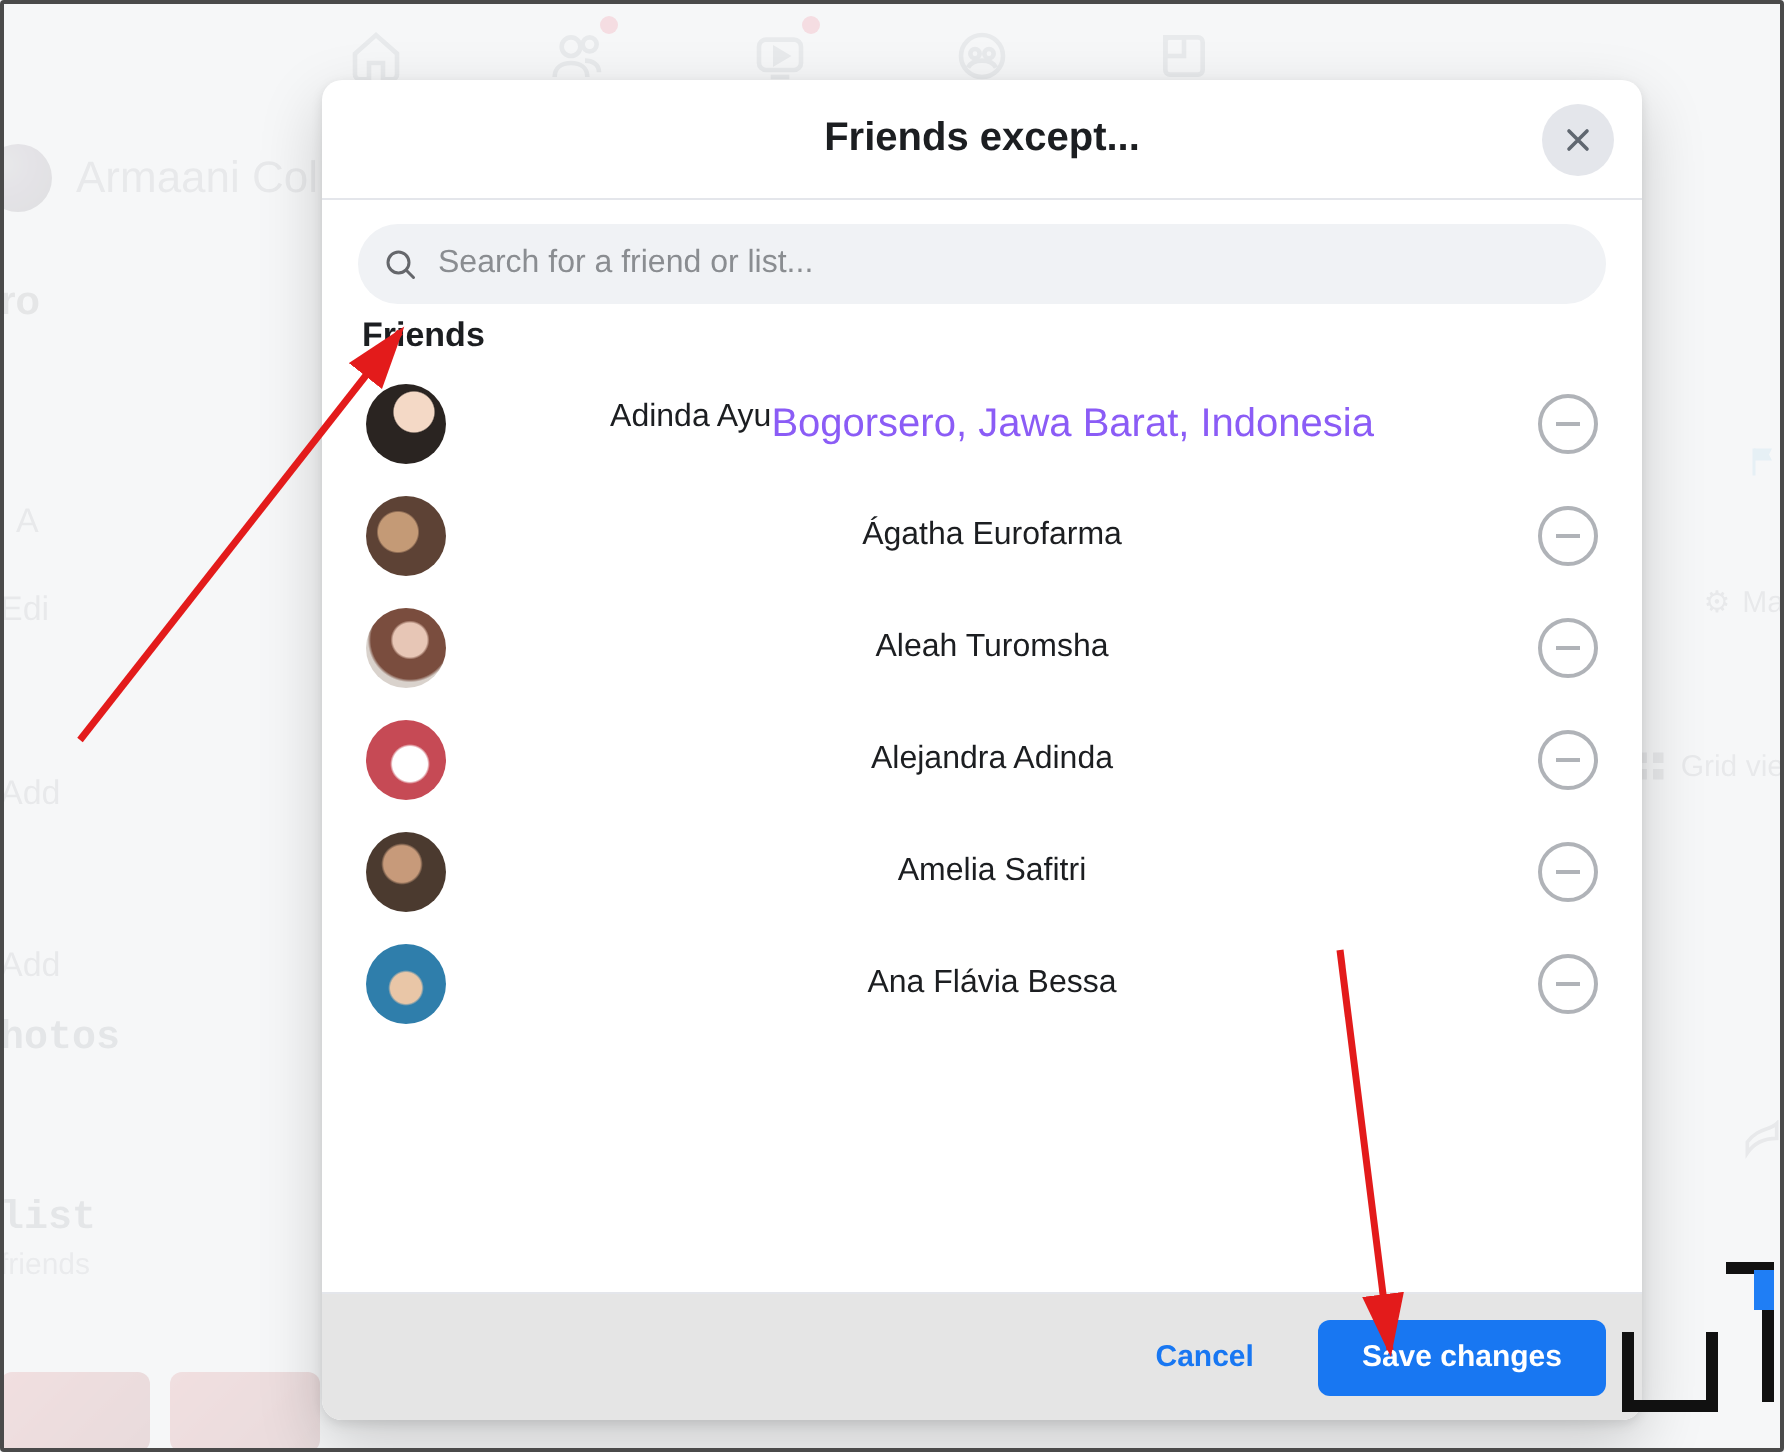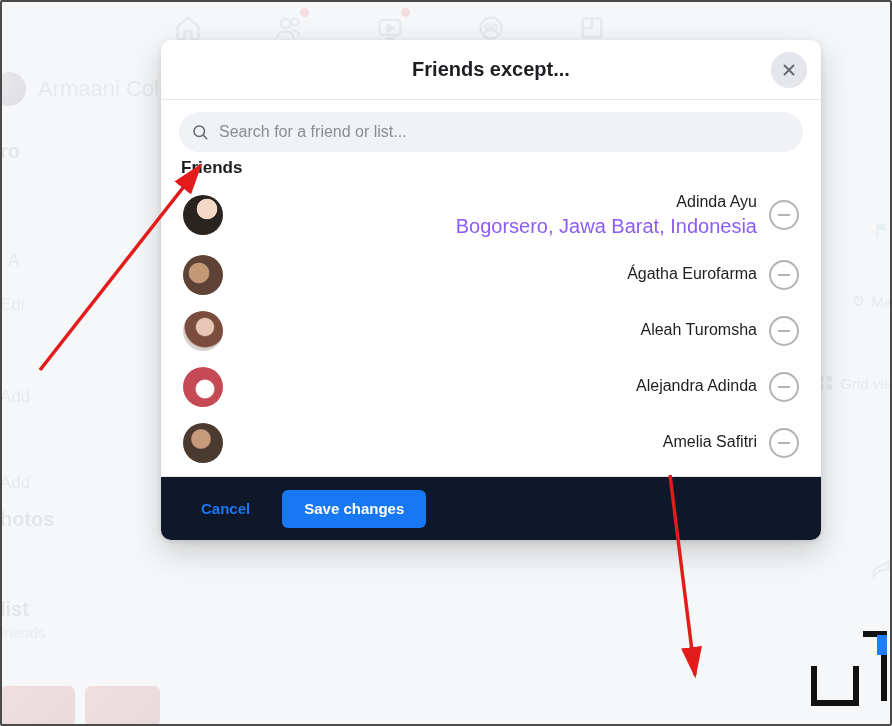--- a/index.html
+++ b/index.html
@@ -35,34 +35,34 @@
   .profile-name { font-size: 22px; color: #8a8d91; font-weight: 400; }
 
   .side-labels {
     position: absolute; left: 0; top: 140px;
     color: #8a8d91; font-size: 17px;
     display:flex;
     flex-direction:column;
   }
   .side-labels div { margin-bottom: 24px; }
   .side-labels .heading { font-size: 20px; font-weight:600; color:#777;}
-  .sec-heading { position:absolute; left:0; color:#6f7378; font-size:20px; font-weight:700;}
+  .sec-heading { position:absolute; left:0; color:#6f7378; font-size:20px; font-weight:700;font-family:Liberation Mono, monospace;}
   .sec-sub { position:absolute; left:0; color:#9a9ea4; font-size:15px; }
 
   .right-chips { position:absolute; right:0; color:#8a8d91; font-size:15px; display:flex; align-items:center; gap:6px;}
   .right-chip-ic{ width:18px; height:18px;}
 
   .red-thumbs { position:absolute; left:0; bottom:0; display:flex; gap:10px;}
   .red-thumbs div{ width:75px; height:40px; background:linear-gradient(135deg,#d23a3a,#8e1b1b); border-radius:6px;}
 
   
   .modal {
     position: absolute;
     left: 161px; top: 40px;
-    width: 660px; height: 500px;
+    width: 660px; height: 670px;
     background: #fff;
     border-radius: 10px;
     box-shadow: 0 12px 32px rgba(0,0,0,0.18), 0 2px 6px rgba(0,0,0,0.1);
     display: flex; flex-direction: column;
   }
 
   .modal-header {
     height: 60px;
     display: flex; align-items: center; justify-content: center;
     position: relative;
@@ -121,40 +121,40 @@
   .avatar.a0{ background: radial-gradient(circle at 60% 35%, #f4d9c6 0 28%, #2a2421 30% 100%); }
   .avatar.a1{ background: radial-gradient(circle at 40% 45%, #c49a76 0 30%, #5d4235 33% 100%); }
   .avatar.a2{ background: radial-gradient(circle at 55% 40%, #e7c6b6 0 26%, #7a4d3e 30% 60%, #d9d2cc 65% 100%); }
   .avatar.a3{ background: radial-gradient(circle at 55% 55%, #fff 0 28%, #c64a55 32% 100%); }
   .avatar.a4{ background: #d8dadf; }
   .avatar.a4::after{ content:""; position:absolute; left:50%; top:22%; width:15px; height:15px; border-radius:50%; background:#fff; transform:translateX(-50%);}
   .avatar.a4::before{ content:""; position:absolute; left:50%; bottom:-6px; width:30px; height:22px; border-radius:50% 50% 0 0; background:#fff; transform:translateX(-50%);}
   .avatar.a5{ background: radial-gradient(circle at 45% 40%, #c79a7a 0 28%, #4b3a2f 32% 100%); }
   .avatar.a6{ background: radial-gradient(circle at 50% 55%, #e9c6a7 0 26%, #2f7eab 30% 100%); }
 
-  .friend-text { flex: 1; min-width: 0; display:flex; flex-direction:column; justify-content:center;align-items:flex-end; }
+  .friend-text { flex: 1; min-width: 0; display:flex; flex-direction:row; justify-content:center; }
   .friend-name { font-size: 16px; font-weight: 500; color: #1c1e21; line-height:1.3; }
   .friend-sub  { font-size: 20px; color: #8b5cf6; line-height:1.3; }
 
   .exclude-btn {
     width: 30px; height: 30px; border-radius: 50%;
     border: 2px solid #b0b3b8;
     display: flex; align-items: center; justify-content: center;
     color: #b0b3b8; cursor: pointer;
     flex: 0 0 30px;
   }
   .exclude-btn .dash { width: 12px; height: 2px; background: #b0b3b8; }
 
   .modal-footer {
     height: 64px;
     border-top: 1px solid #e4e6eb;
-    display: flex; align-items: center; 
+    display: flex; align-items: center; justify-content: flex-end;
     gap: 10px;
     padding: 0 18px;
-    background:#0f172a;
+    background:#e5e5e5;
     border-radius: 0 0 10px 10px;
   }
   .btn { height: 38px; padding: 0 22px; border-radius: 6px; font-size: 15px; font-weight: 600; display:inline-flex; align-items:center; cursor:pointer; border:none; }
   .btn-cancel { background: transparent; color: #1877f2; }
   .btn-save { background: #1877f2; color: #fff; }
 
   
   .arrow-svg { position: absolute; pointer-events: none; }
 
   
@@ -323,20 +323,29 @@
         </div>
         <div class="friend-row">
           <div class="avatar a5"></div>
           <div class="friend-text">
             <div class="friend-name">Amelia Safitri</div>
           </div>
           <div class="exclude-btn">
             <div class="dash"></div>
           </div>
         </div>
+        <div class="friend-row">
+          <div class="avatar a6"></div>
+          <div class="friend-text">
+            <div class="friend-name">Ana Flávia Bessa</div>
+          </div>
+          <div class="exclude-btn">
+            <div class="dash"></div>
+          </div>
+        </div>
       </div>
   </div>
 
   <div class="modal-footer">
     <button class="btn btn-cancel">Cancel</button>
     <button class="btn btn-save">Save changes</button>
   </div>
 </div>
 
 <svg class="arrow-svg" style="left:30px; top:150px;" width="200" height="230">

